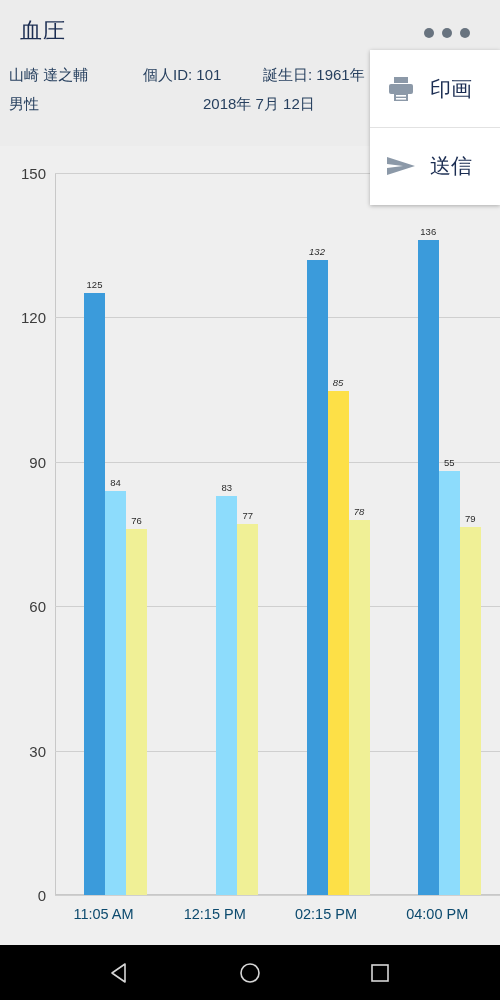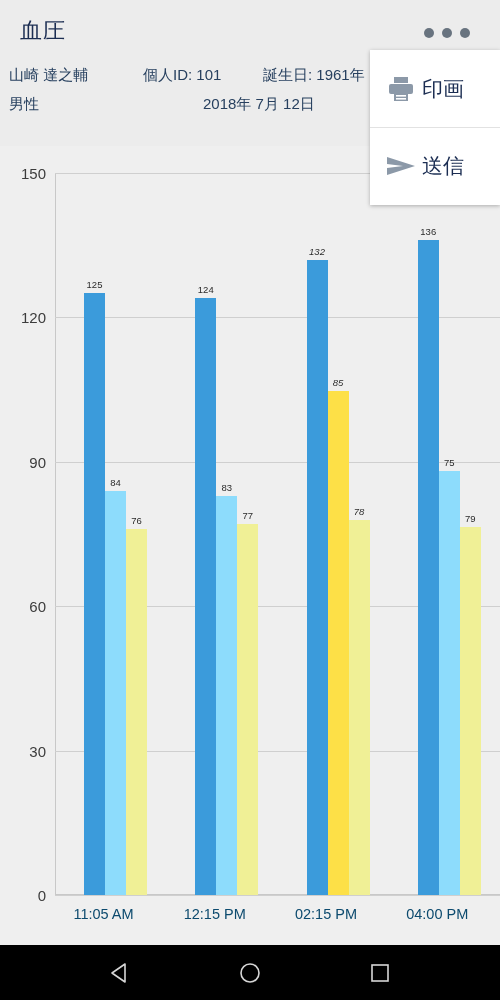--- a/index.html
+++ b/index.html
@@ -27,21 +27,21 @@
   .meta .m-sex    { position:absolute; left:9px;  top:33px; }
   .meta .m-id     { position:absolute; left:143px;top:4px; }
   .meta .m-dob    { position:absolute; left:263px;top:4px; white-space:nowrap; }
   .meta .m-date   { position:absolute; left:203px;top:33px; }
 
   
   .menu { position:absolute; left:370px; top:50px; width:130px; height:155px;
           background:#ffffff; box-shadow:0 1px 4px rgba(0,0,0,.28);
           z-index:40; }
   .menu-item { position:relative; height:77px; display:flex; align-items:center;
-               padding-left:14px; gap:4px; }
+               padding-left:14px; gap:12px; }
   .menu-item + .menu-item { border-top:1px solid #e2e2e2; }
   .menu-label { font-size:21px; color:#1b2d52; }
   .mi-icon { width:34px; height:34px; display:flex; align-items:center; justify-content:center; }
   .mi-icon svg { display:block; }
 
   
   .chart { position:absolute; left:0; top:146px; width:500px; height:799px;
            background:#efefef; }
   .plot  { position:absolute; left:55px; top:27px; width:445px; height:722px; }
   .gridline { position:absolute; left:0; width:445px; height:1px; background:#cfcfcf; }
@@ -142,23 +142,20 @@
             <span class="vlabel">125</span>
           </div>
           <div class="bar" style="left: 21px; height: 404.32px; background: rgb(141, 220, 252);">
             <span class="vlabel">84</span>
           </div>
           <div class="bar" style="left: 42px; height: 365.813px; background: rgb(240, 240, 150);">
             <span class="vlabel">76</span>
           </div>
         </div>
         <div class="group" style="left: 128.25px; width: 63px;">
-          <div class="bar" style="left: 0px; height: 596.853px; background: rgb(59, 155, 219);">
-            <span class="vlabel">124</span>
-          </div>
           <div class="bar" style="left: 21px; height: 399.507px; background: rgb(141, 220, 252);">
             <span class="vlabel">83</span>
           </div>
           <div class="bar" style="left: 42px; height: 370.627px; background: rgb(240, 240, 150);">
             <span class="vlabel">77</span>
           </div>
         </div>
         <div class="group" style="left: 239.5px; width: 63px; font-style: italic;">
           <div class="bar" style="left: 0px; height: 635.36px; background: rgb(59, 155, 219);">
             <span class="vlabel">132</span>
@@ -168,21 +165,21 @@
           </div>
           <div class="bar" style="left: 42px; height: 375.44px; background: rgb(240, 240, 150);">
             <span class="vlabel">78</span>
           </div>
         </div>
         <div class="group" style="left: 350.75px; width: 63px;">
           <div class="bar" style="left: 0px; height: 654.613px; background: rgb(59, 155, 219);">
             <span class="vlabel">136</span>
           </div>
           <div class="bar" style="left: 21px; height: 423.573px; background: rgb(141, 220, 252);">
-            <span class="vlabel">75</span>
+            <span class="vlabel">55</span>
           </div>
           <div class="bar" style="left: 42px; height: 368px; background: rgb(240, 240, 150); padding-left: 6px;">
             <span class="vlabel">79</span>
           </div>
         </div>
       </div>
     <div class="xlabels" id="xlabels">
         <div class="xlab" style="left: 48.5px;">11:05 AM</div>
         <div class="xlab" style="left: 159.75px;">12:15 PM</div>
         <div class="xlab" style="left: 271px;">02:15 PM</div>

